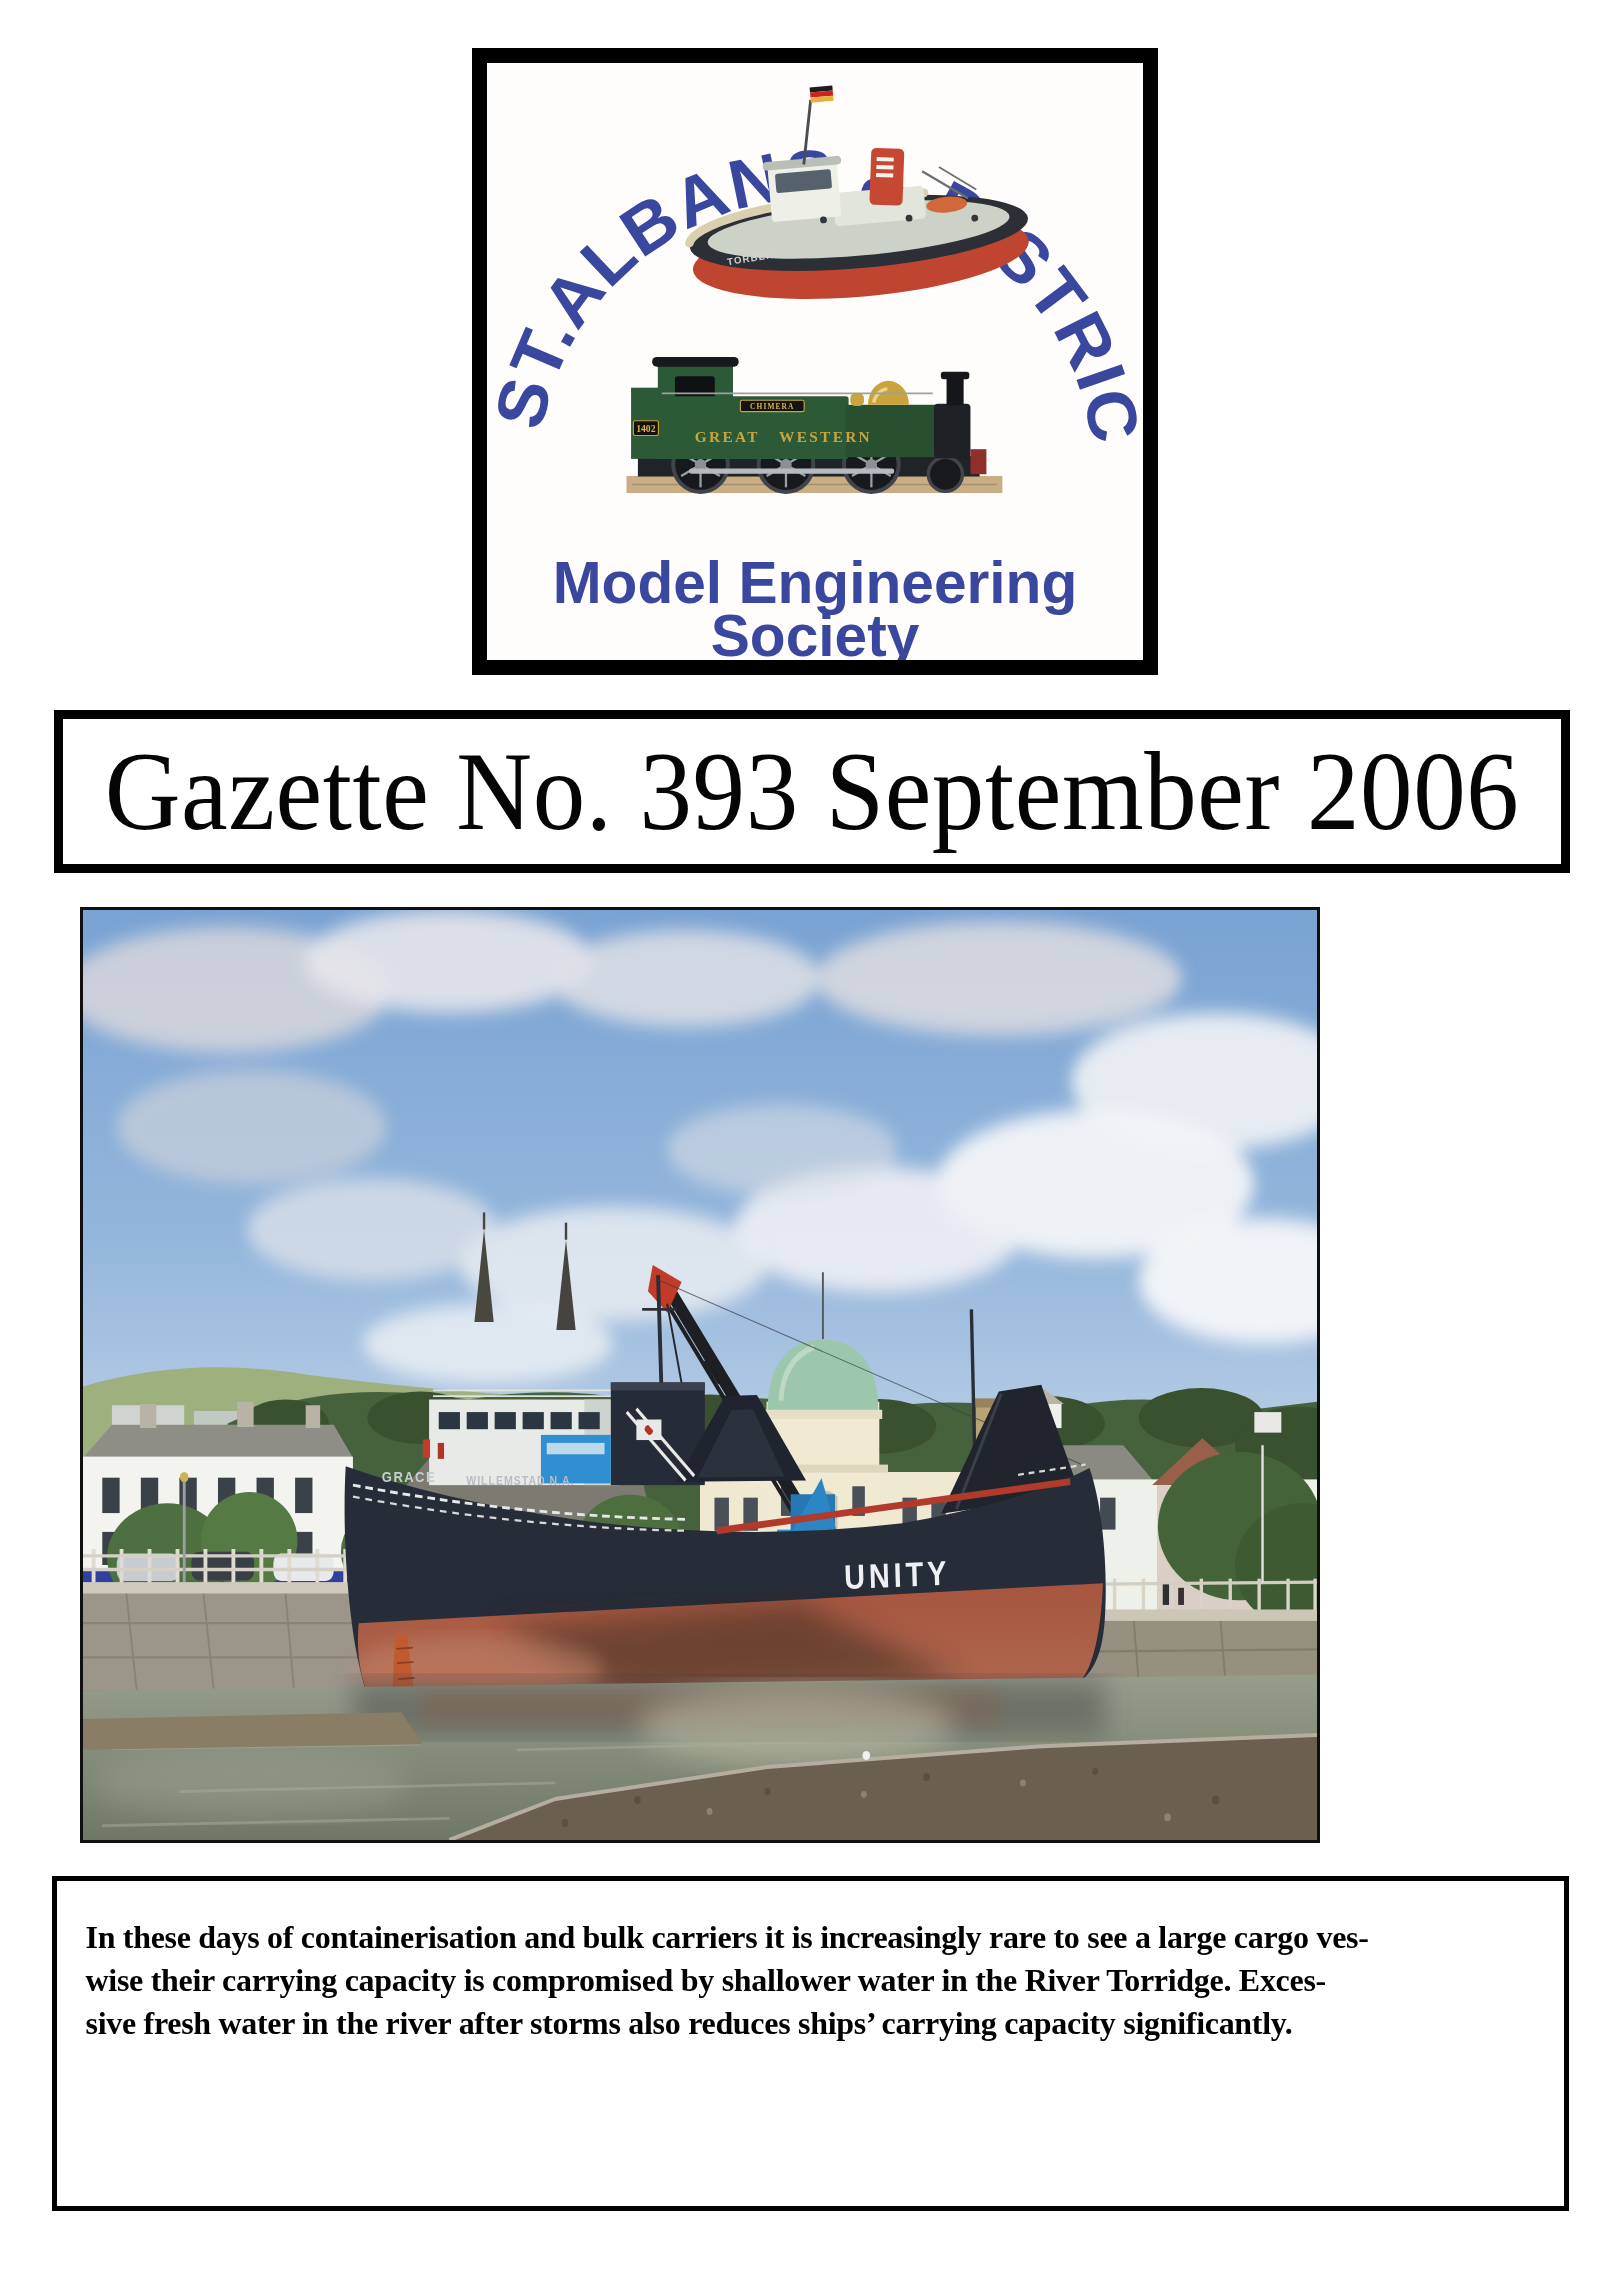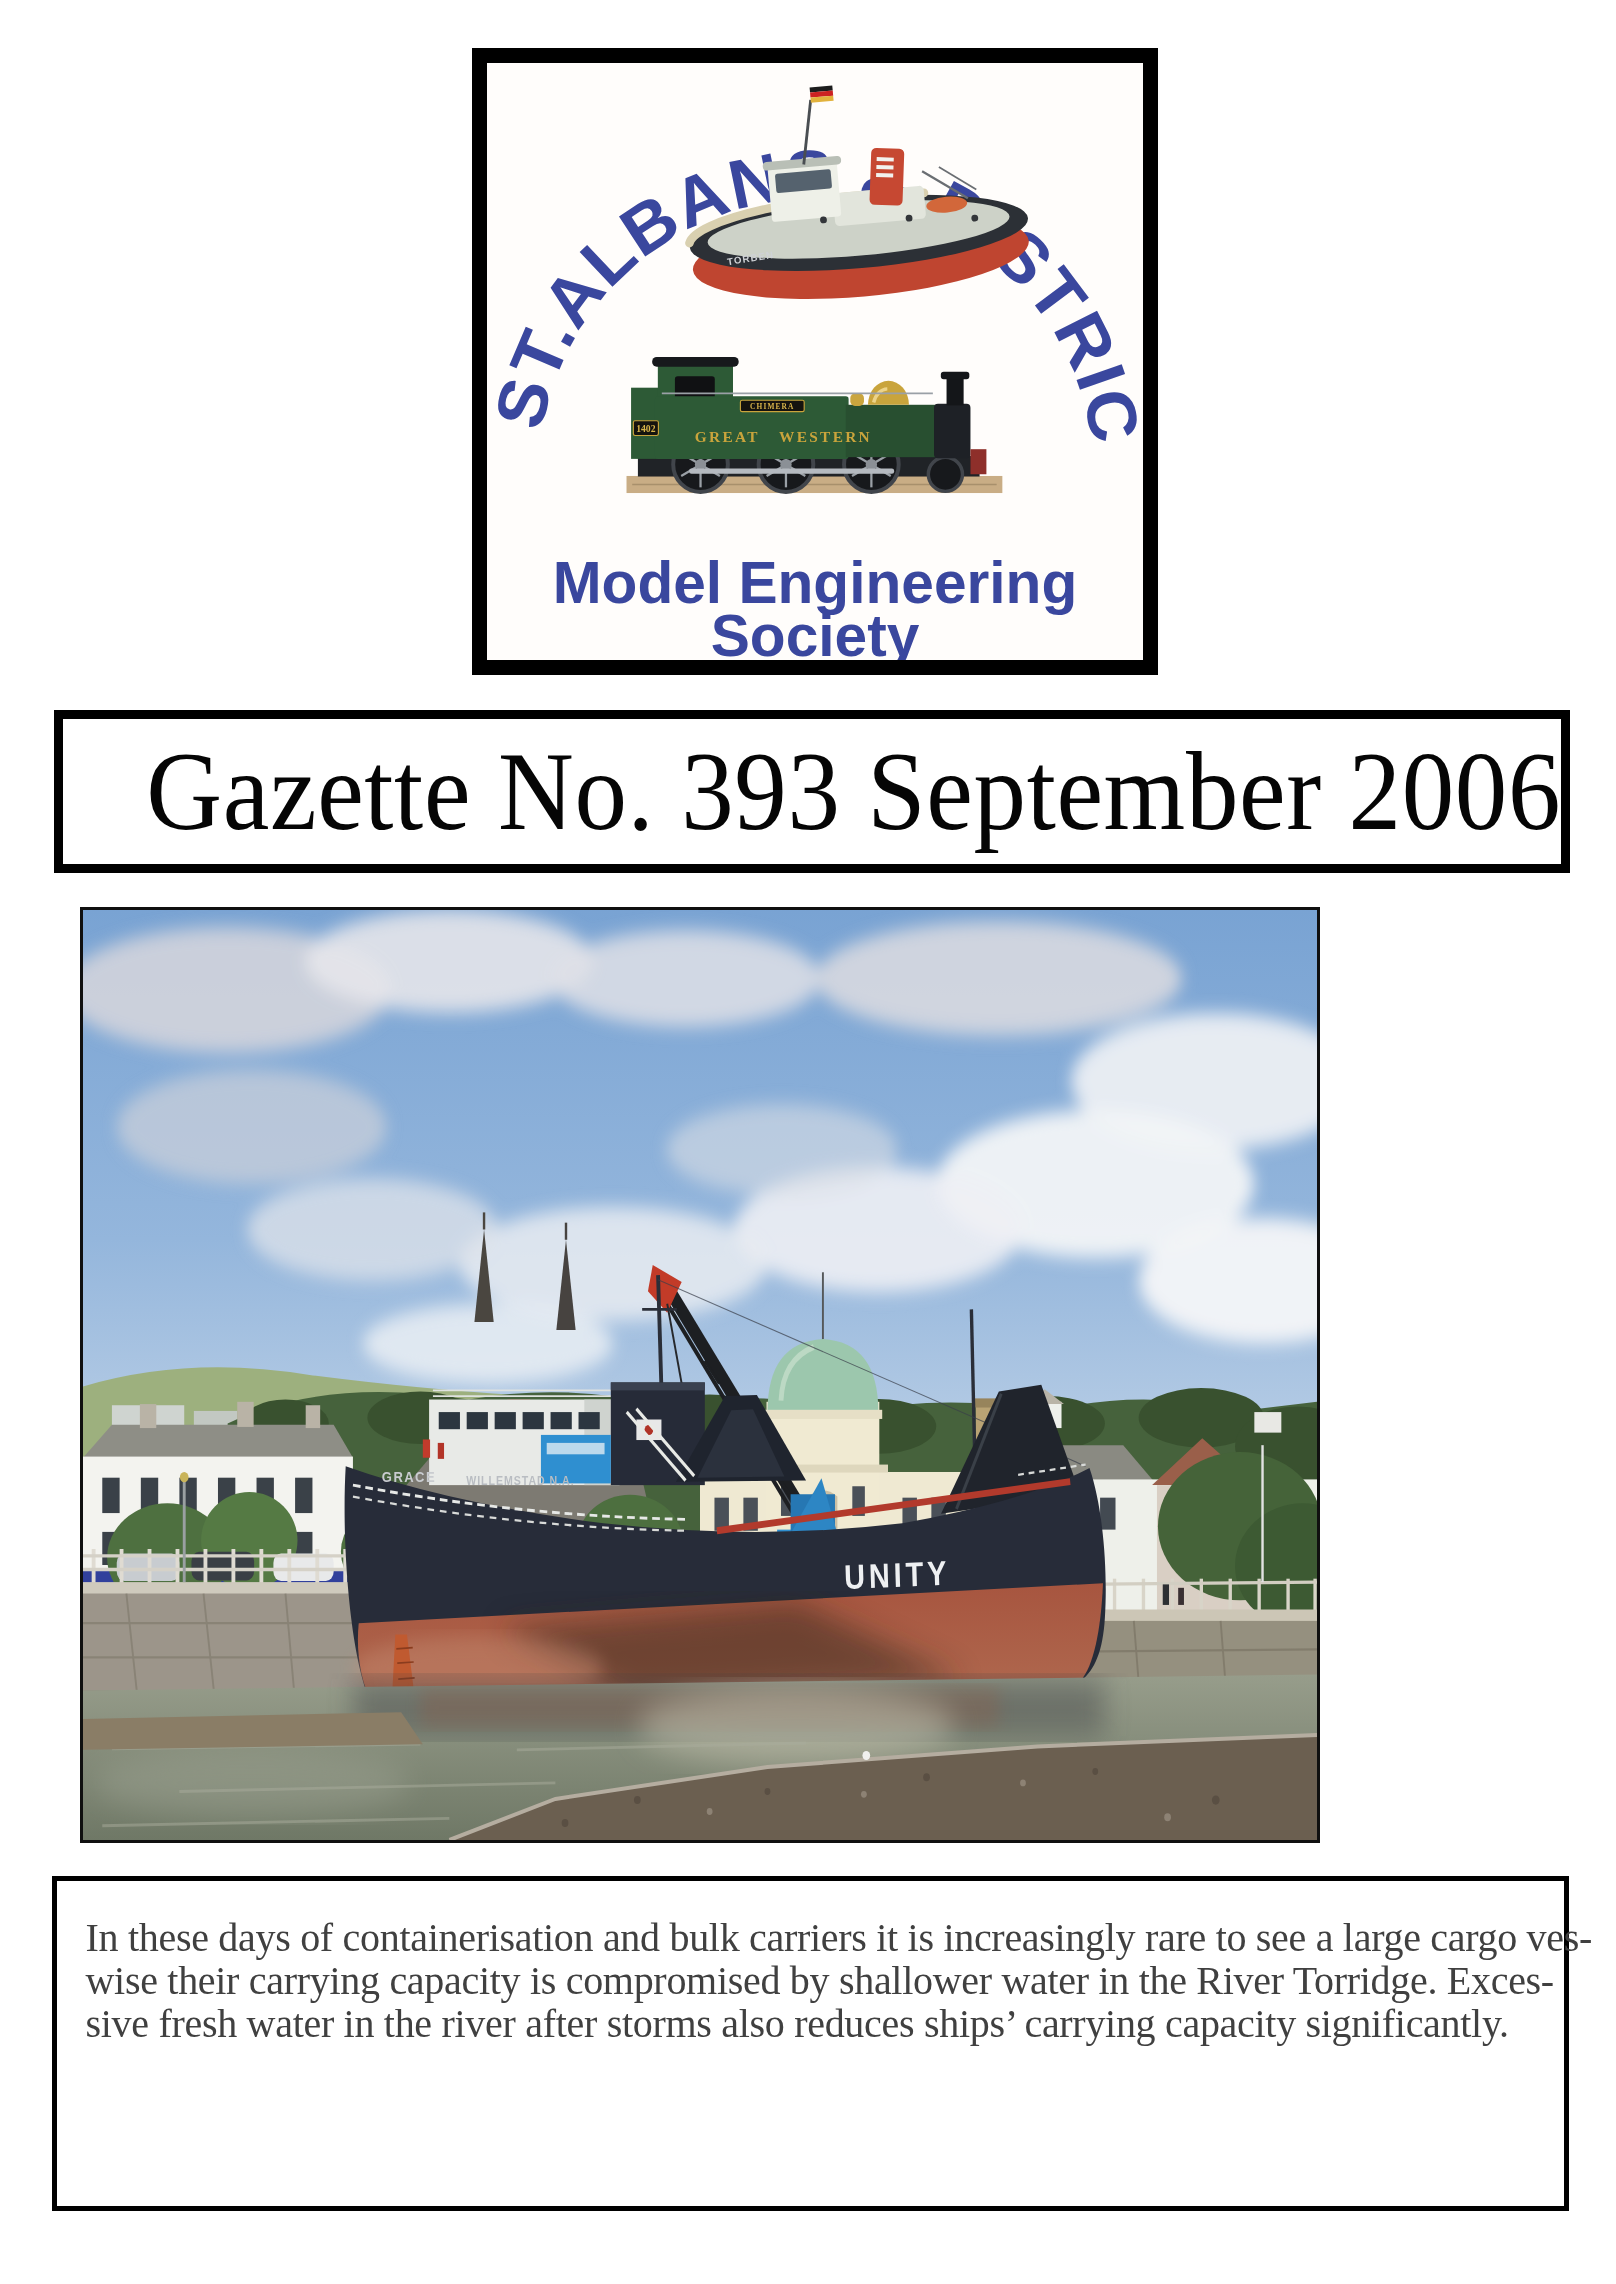--- a/index.html
+++ b/index.html
@@ -3,30 +3,30 @@
 <meta charset="utf-8">
 <style>
   html,body{margin:0;padding:0;background:#ffffff;}
   *{box-sizing:border-box;}
   .page{position:relative;width:1616px;height:2284px;background:#ffffff;overflow:hidden;
         font-family:"Liberation Sans",sans-serif;}
   .logo-box{position:absolute;left:472px;top:48px;width:686px;height:627px;
             border:15px solid #000;background:#fffdfb;}
   .logo-box svg{position:absolute;left:0;top:0;width:100%;height:100%;}
   .title-box{position:absolute;left:54px;top:710px;width:1516px;height:163px;
-             border:9px solid #000;background:#fff;display:flex;align-items:center;justify-content:flex-end;}
+             border:9px solid #000;background:#fff;display:flex;align-items:center;justify-content:center;}
   .title-text{font-family:"Liberation Serif",serif;font-size:105px;color:#050505;
               white-space:nowrap;letter-spacing:0.6px;transform:scaleY(1.06);}
   .photo-frame{position:absolute;left:80px;top:907px;width:1240px;height:936px;
                border:3.4px solid #101010;background:#7ba5d5;}
   .photo-frame svg{position:absolute;left:0;top:0;width:100%;height:100%;display:block;}
   .caption-box{position:absolute;left:52px;top:1876px;width:1517px;height:335px;
                border:5.7px solid #000;background:#fff;padding:35px 25px 0 28.5px;}
-  .caption-line{font-family:"Liberation Serif",serif;font-size:40px;line-height:43px;
-                color:#404040;white-space:nowrap;letter-spacing:-0.3px;}
+  .caption-line{font-family:"Liberation Serif",serif;font-size:32px;line-height:43px;
+                color:#000000;white-space:nowrap;letter-spacing:-0.3px;font-weight:bold;}
 </style>
 </head>
 <body>
 
 <div class="page">
 
   <div class="logo-box">
     <svg viewBox="0 0 1152 1048">
       <defs>
         <path id="arcPath" d="M 96 648 A 488 488 0 0 1 1058 640" fill="none"></path>

